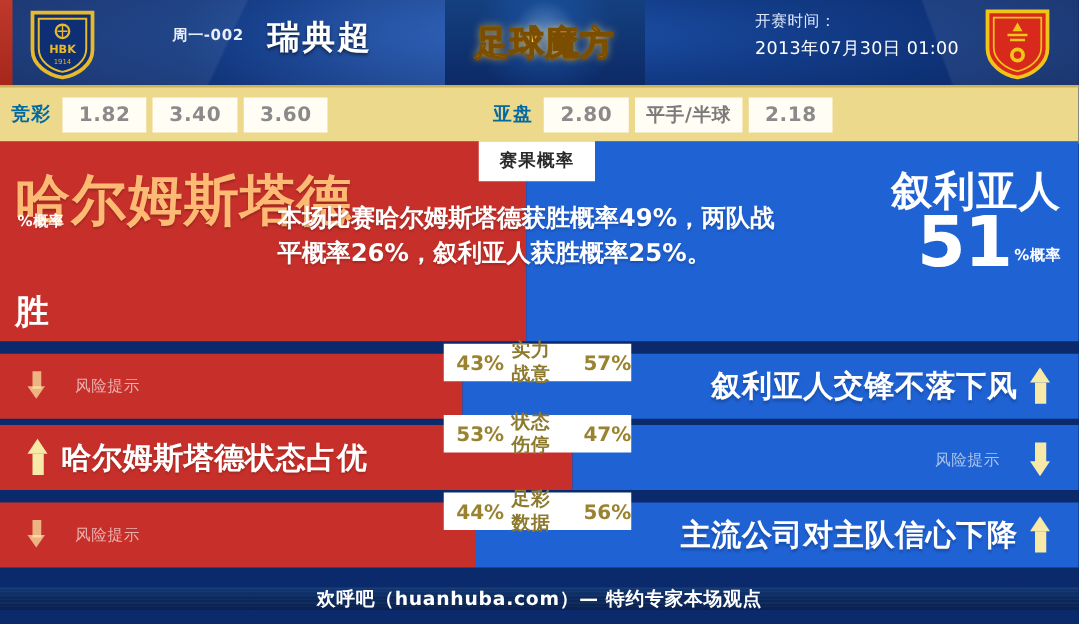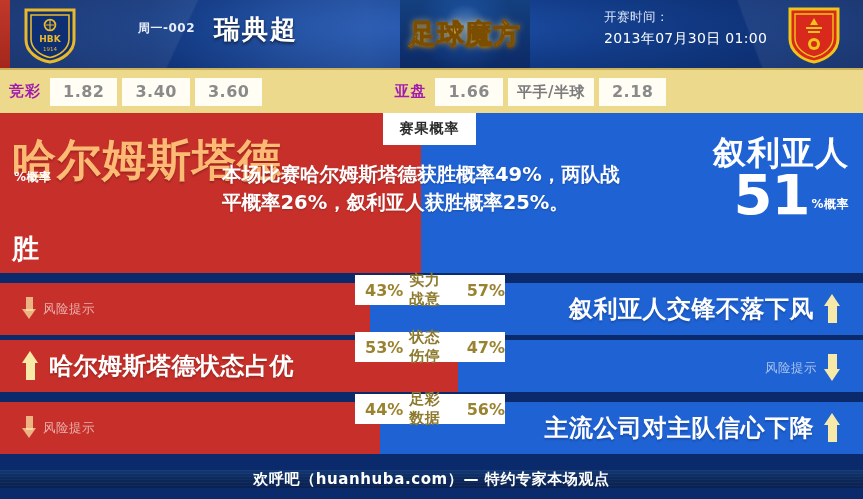--- a/index.html
+++ b/index.html
@@ -40,25 +40,25 @@
   }
   .league-name{
     position:absolute;left:188px;top:12px;
     color:#ffffff;font-size:26px;font-weight:bold;letter-spacing:2px;
     text-shadow:0 2px 3px rgba(0,0,0,.55);
     margin-left:26px;
   }
 
   
   .brand{
-    position:absolute;left:356px;top:0;width:130px;height:68px;
+    position:absolute;left:356px;top:0;width:160px;height:68px;
     background:
       radial-gradient(circle at 50% 38%, rgba(150,200,255,.55) 0%, rgba(40,110,210,.25) 28%, rgba(10,40,105,0) 62%),
       linear-gradient(180deg,#14407f 0%,#0c2a66 100%);
-    display:flex;align-items:center;justify-content:center;margin-left:44px;
+    display:flex;align-items:center;justify-content:center;
   }
   .brand-text{
     font-size:27px;font-weight:bold;letter-spacing:1px;
     color:#ffd24d;
     -webkit-text-stroke:1px #7a4d00;
     text-shadow:0 0 7px rgba(255,210,90,.85),0 2px 2px rgba(90,50,0,.9);
   }
 
   .kick-label{
     position:absolute;left:604px;top:9px;color:#dfe8fb;font-size:12.5px;letter-spacing:.5px;
@@ -69,21 +69,21 @@
 
   
   .odds{
     position:absolute;left:0;top:68px;width:863px;height:43px;
     background:#ecd98c;
     border-top:2px solid #cbb25a;border-bottom:2px solid #cbb25a;
     display:flex;align-items:center;
   }
   .odds-group{display:flex;align-items:center;}
   .odds-title{
-    color:#a21caf;font-size:15px;font-weight:bold;letter-spacing:1px;margin:0 9px;
+    color:#0369a1;font-size:15px;font-weight:bold;letter-spacing:1px;margin:0 9px;
   }
   .odds-cell{
     background:#fffdf4;color:#8a8a8a;font-weight:bold;font-size:16px;
     height:28px;line-height:28px;padding:0 13px;margin-right:5px;
     text-align:left;letter-spacing:.5px;
   }
   .odds-cell.wide{padding:0 9px;font-size:15px;color:#7b7b7b;}
   .sp-a{width:118px;}
   .sp-b{width:104px;}
 
@@ -136,21 +136,21 @@
   .cbar .seg-red{position:absolute;left:0;top:0;height:52px;background:#c7302a;}
   .cbar .seg-blue{position:absolute;top:0;right:0;height:52px;background:#1f62d4;}
   .cbar .cap{
     position:absolute;left:355px;top:-8px;width:150px;height:30px;background:#ffffff;
     display:flex;align-items:center;justify-content:center;gap:6px;z-index:5;
   }
   .cap .cap-pct{color:#9a8330;font-size:16px;font-weight:bold;padding-left:10px;}
   .cap .cap-name{color:#8d7a2f;font-size:15px;font-weight:bold;letter-spacing:.5px;}
 
   .note{
-    position:absolute;display:flex;align-items:center;gap:7px;justify-content:flex-end;
+    position:absolute;display:flex;align-items:center;gap:24px;justify-content:flex-end;
   }
   .note-left{left:22px;top:14px;}
   .note-right{right:22px;top:14px;}
   .note-txt{color:rgba(255,255,255,.62);font-size:12.5px;letter-spacing:.5px;}
 
   .verdict{
     position:absolute;top:10px;display:flex;align-items:center;gap:10px;
     color:#ffffff;font-size:24px;font-weight:bold;letter-spacing:.5px;
     text-shadow:0 2px 2px rgba(0,0,0,.2);
   }
@@ -226,21 +226,21 @@
   <div class="odds">
     <div class="odds-group">
       <span class="odds-title">竞彩</span>
       <span class="odds-cell">1.82</span>
       <span class="odds-cell">3.40</span>
       <span class="odds-cell">3.60</span>
     </div>
     <div class="sp-a"></div>
     <div class="odds-group">
       <span class="odds-title">亚盘</span>
-      <span class="odds-cell">1.66</span>
+      <span class="odds-cell">2.80</span>
       <span class="odds-cell wide">平手/半球</span>
       <span class="odds-cell">2.18</span>
     </div>
     <div class="sp-b"></div>
   </div>
 
   <div class="prob">
     <div class="prob-red"></div>
     <div class="prob-blue"></div>
 

